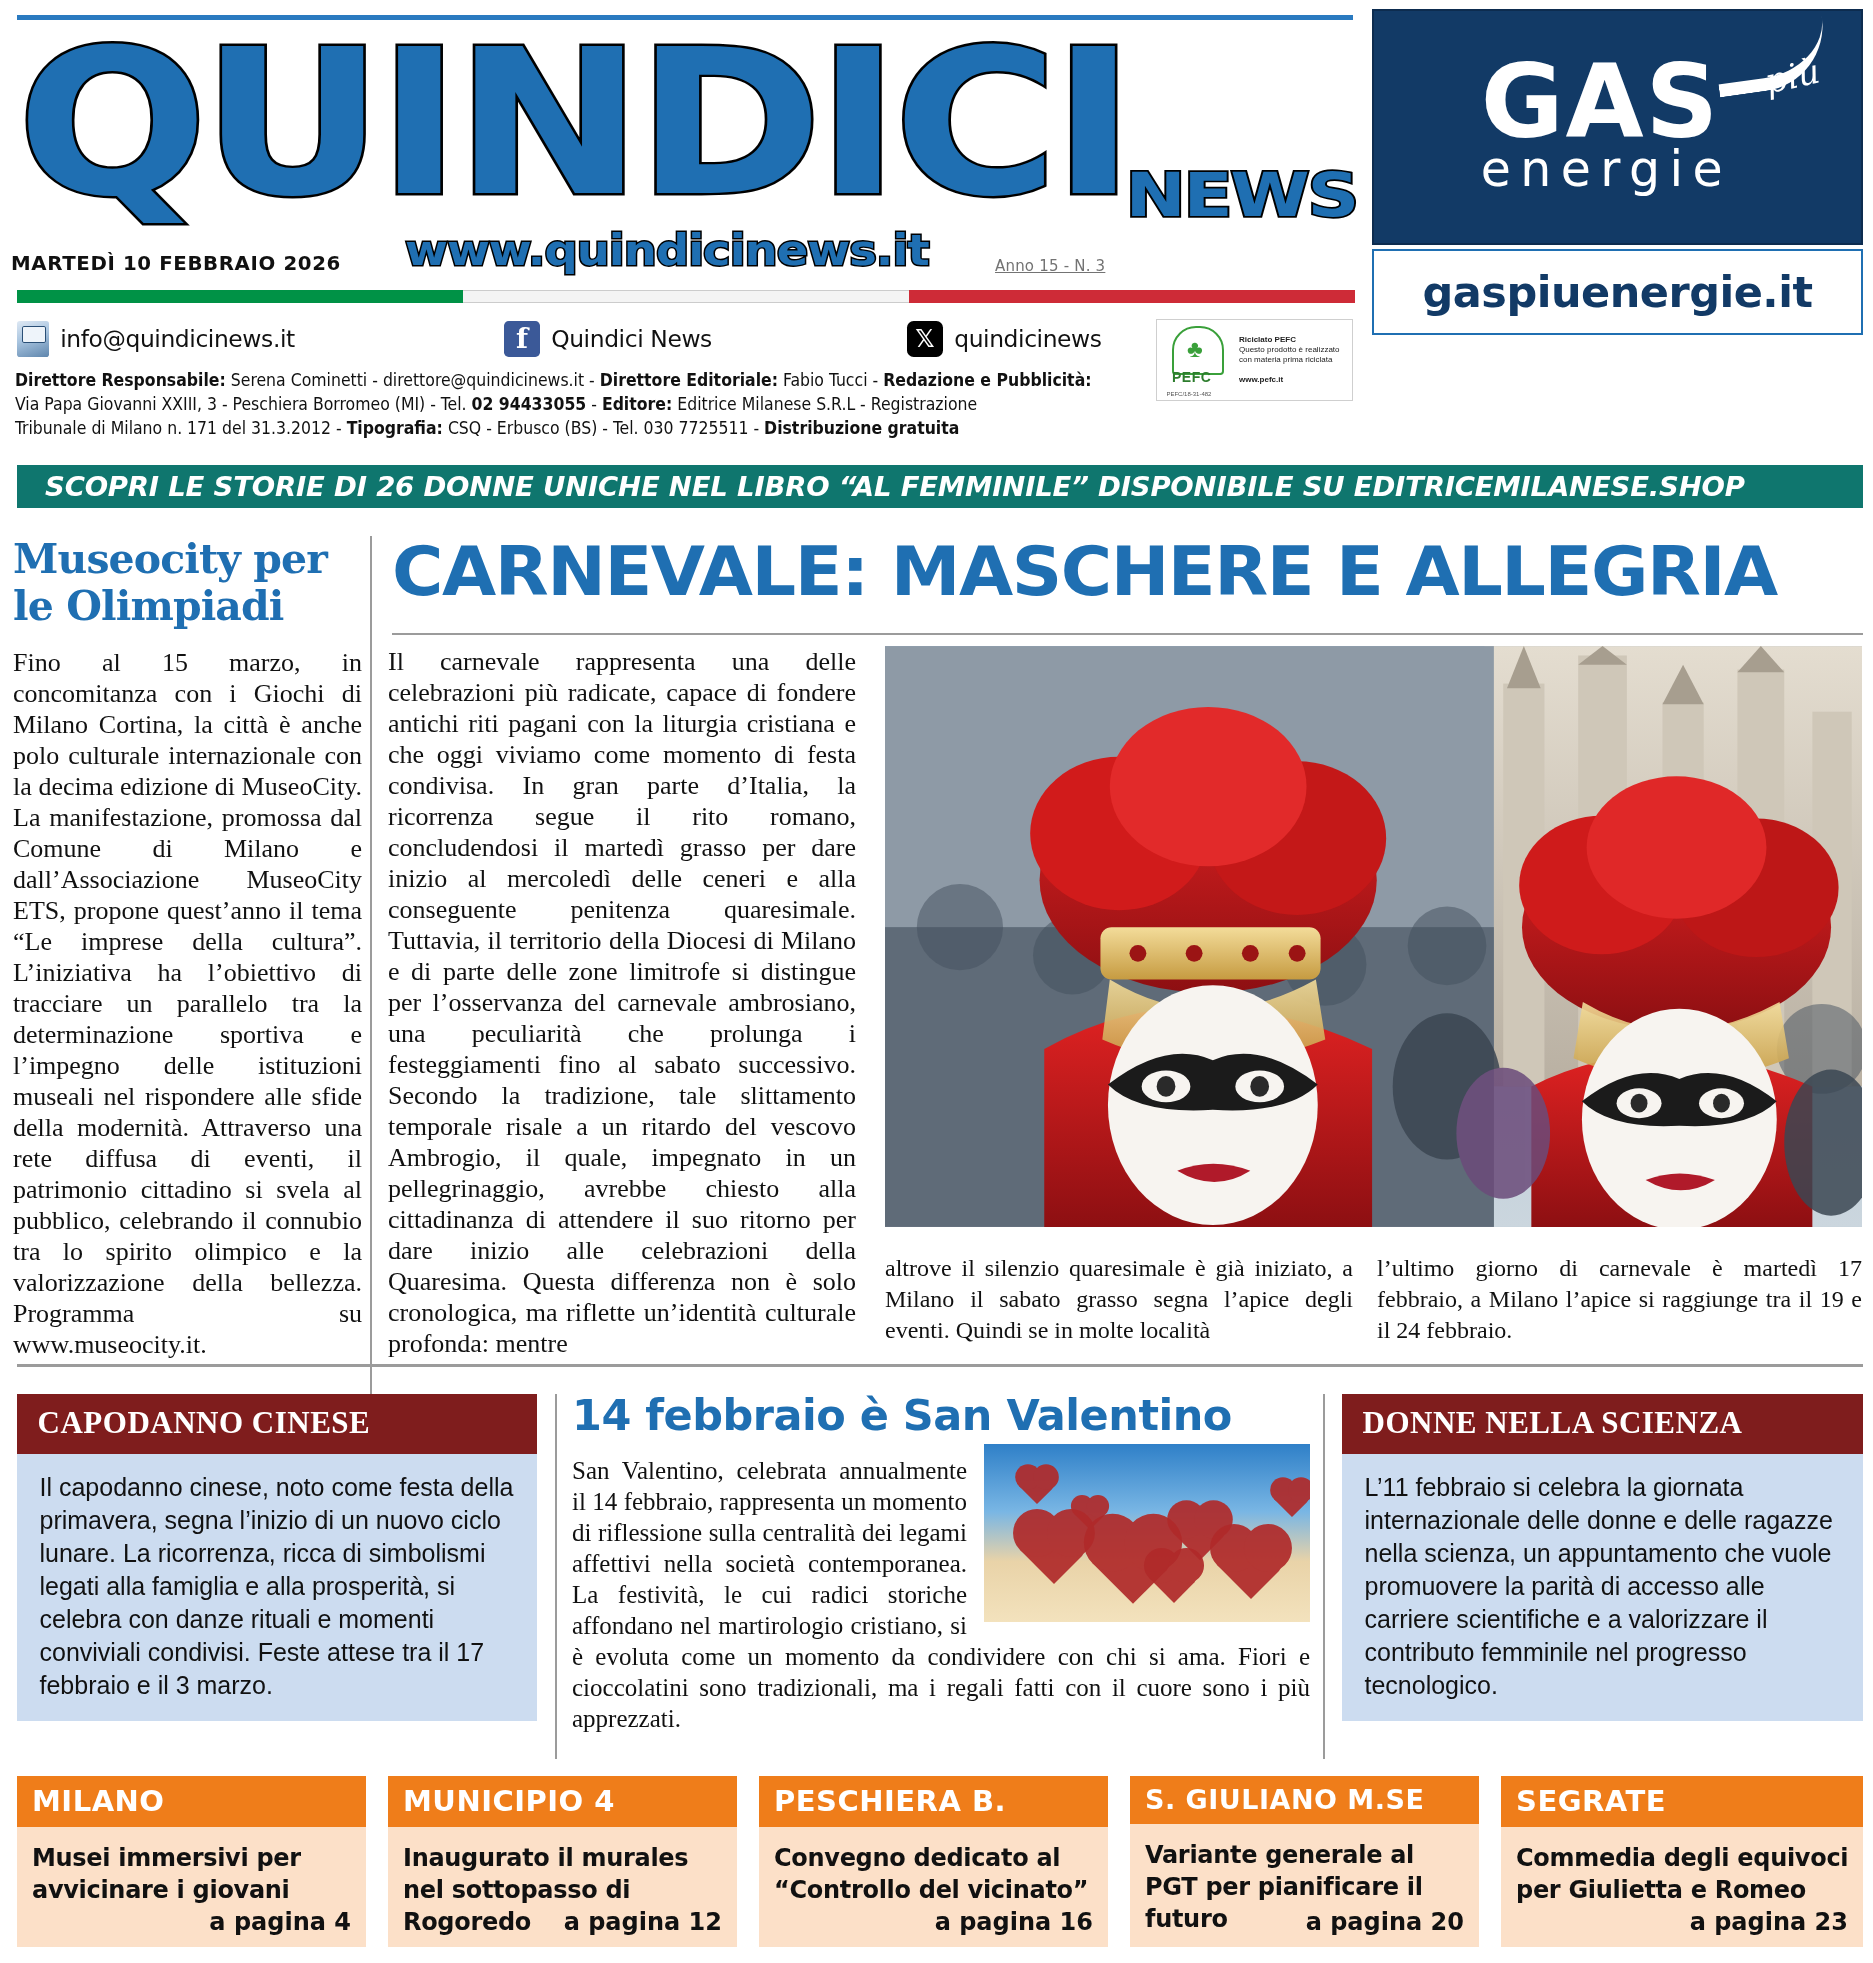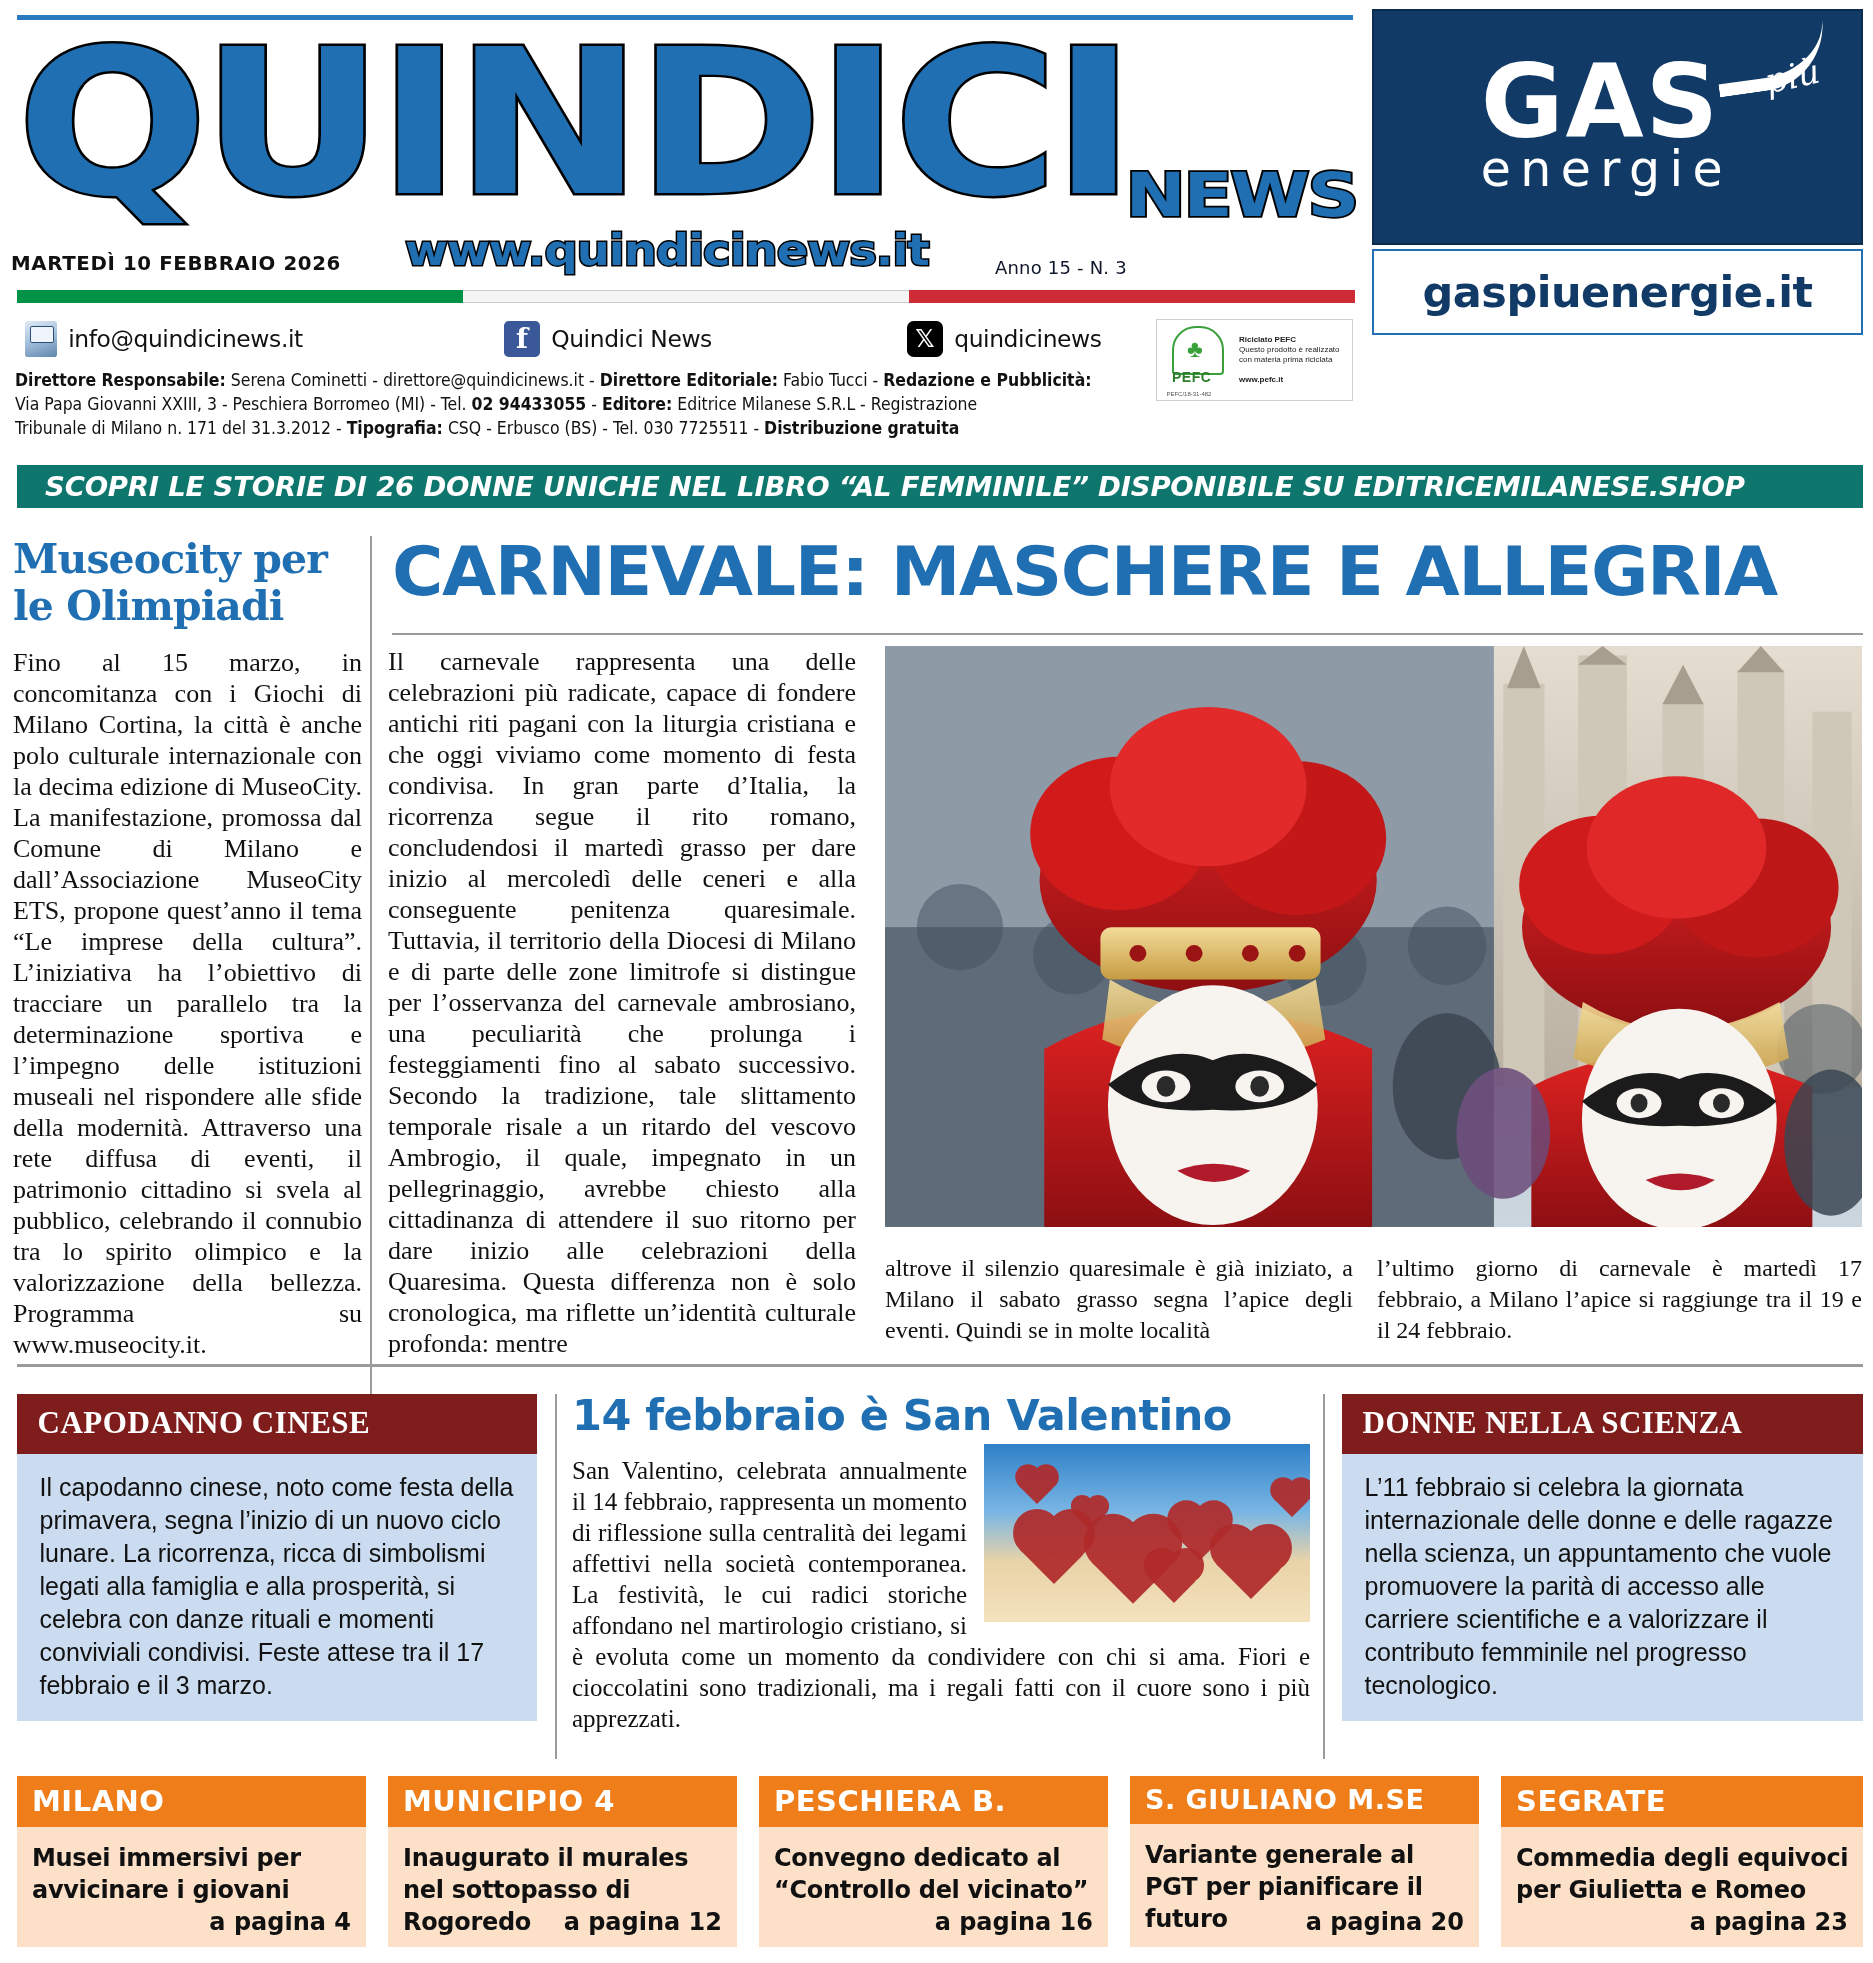--- a/index.html
+++ b/index.html
@@ -53,38 +53,38 @@
   }
   .issuedate {
     position: absolute; left: 11.2px; top: 252px;
     font-family: "DejaVu Sans", sans-serif; font-weight: bold;
     font-size: 19px; letter-spacing: 0.6px; color: #111;
     transform: scaleX(1.04); transform-origin: left top;
   }
   .issueno {
     position: absolute; left: 995px; top: 257px;
     font-family: "DejaVu Sans", sans-serif;
-    font-size: 18px; color: #0f172a; letter-spacing: 0.2px;
+    font-size: 15px; color: #737373; letter-spacing: 0.2px; text-decoration: underline;
   }
 
   
   .tricolore { position: absolute; left: 17px; top: 290px; width: 1338px; height: 13px; display: flex; }
   .tricolore i { display: block; height: 100%; }
   .tri-g { width: 33.34%; background: #009246; }
   .tri-w { width: 33.33%; background: #f4f4f4; border-top: 0.9px solid #ccc; border-bottom: 0.9px solid #ccc; }
   .tri-r { width: 33.33%; background: #ce2b37; }
 
   
   .social-row { position: absolute; left: 17px; top: 319px; width: 1124px; height: 45px; }
   .soc { position: absolute; display: flex; align-items: center; gap: 11.2px; }
   .soc-label {
     font-family: "DejaVu Sans", sans-serif; font-size: 23.4px; color: #111;
     letter-spacing: -0.4px;
   }
-  .soc-mail { left: 8px; top: 1.9px; }
+  .soc-mail { left: 0; top: 1.9px; }
   .soc-fb { left: 487px; top: 1.9px; }
   .soc-x  { left: 890px; top: 1.9px; }
   .ico-mail {
     width: 32px; height: 36px; position: relative;
     background: linear-gradient(160deg,#dfe9f4 0%, #a8c4df 45%, #5f86ad 100%);
     border-radius: 2.8px;
   }
   .ico-mail:after {
     content:""; position:absolute; left:4.7px; top:5.6px; width:22.5px; height:15px;
     border: 1.9px solid #2a4f76; border-radius: 1.9px; background:#eef4fa;

